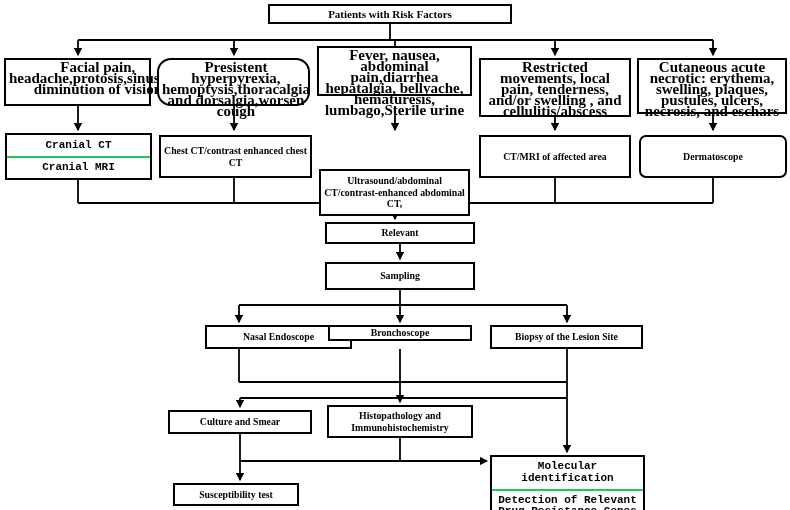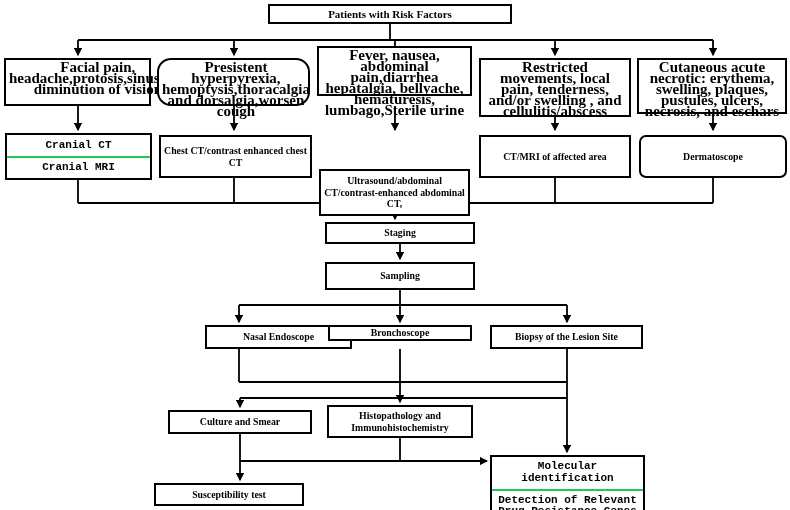--- a/index.html
+++ b/index.html
@@ -87,29 +87,29 @@
 
   <div class="node split" style="left:5px;top:133px;width:147px;height:47px;">
     <div class="cell">Cranial CT</div>
     <div class="cell">Cranial MRI</div>
   </div>
   <div class="node ctr" style="left:159px;top:135px;width:153px;height:43px;">Chest CT/contrast enhanced chest CT</div>
   <div class="node ctr" style="left:319px;top:133px;width:151px;height:47px;margin-top:36px;">Ultrasound/abdominal CT/contrast-enhanced abdominal CT,</div>
   <div class="node ctr" style="left:479px;top:135px;width:152px;height:43px;">CT/MRI of affected area</div>
   <div class="node ctr" style="left:639px;top:135px;width:148px;height:43px;border-radius:7px;">Dermatoscope</div>
 
-  <div class="node ctr" style="left:325px;top:222px;width:150px;height:22px;">Staging</div>
+  <div class="node ctr" style="left:325px;top:222px;width:150px;height:22px;">Relevant</div>
   <div class="node ctr" style="left:325px;top:262px;width:150px;height:28px;">Sampling</div>
 
   <div class="node ctr" style="left:165px;top:325px;width:147px;height:24px;margin-left:40px;">Nasal Endoscope</div>
   <div class="node ctr" style="left:328px;top:325px;width:144px;height:16px;">Bronchoscope</div>
   <div class="node ctr" style="left:490px;top:325px;width:153px;height:24px;">Biopsy of the Lesion Site</div>
 
   <div class="node ctr" style="left:168px;top:410px;width:144px;height:24px;">Culture and Smear</div>
   <div class="node ctr" style="left:327px;top:405px;width:146px;height:33px;">Histopathology and Immunohistochemistry</div>
 
-  <div class="node ctr" style="left:154px;top:483px;width:150px;height:23px;">Susceptibility test</div>
+  <div class="node ctr" style="left:173px;top:483px;width:126px;height:23px;">Susceptibility test</div>
   <div class="node split" style="left:490px;top:455px;width:155px;height:69px;">
     <div class="cell">Molecular identification</div>
     <div class="cell">Detection of Relevant Drug Resistance Genes</div>
   </div>
 
 </div>
 
 </body></html>

